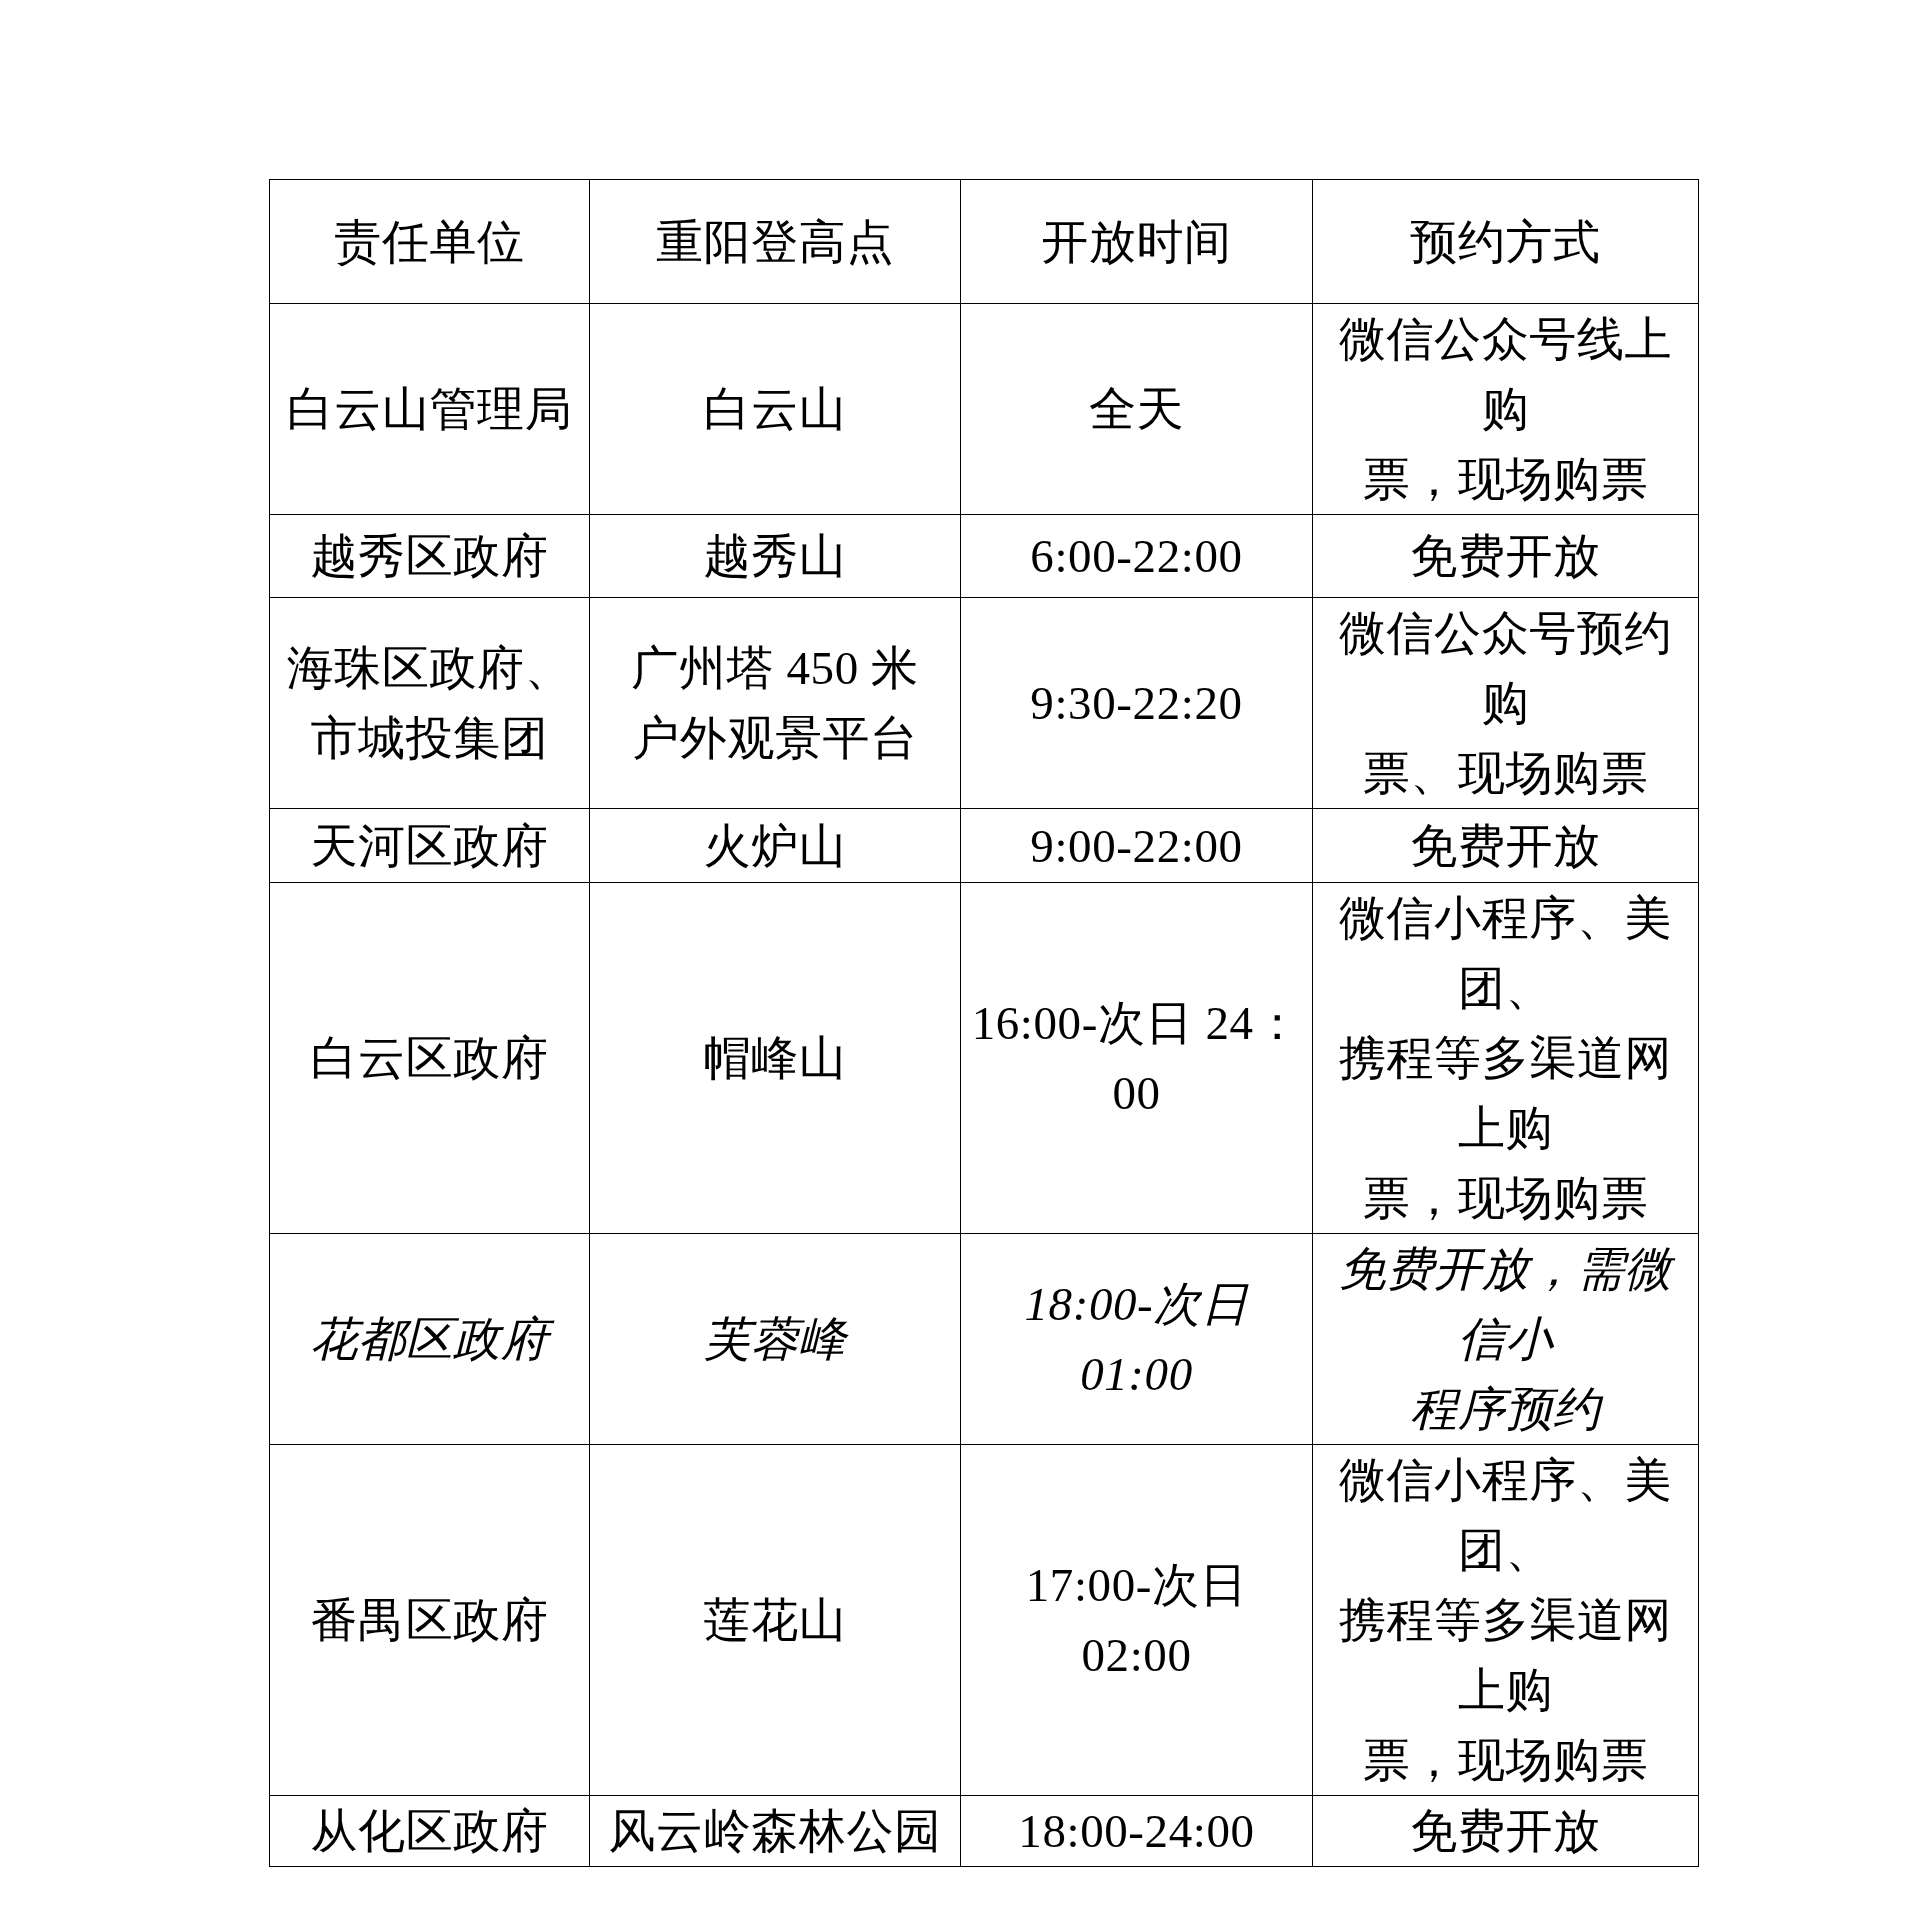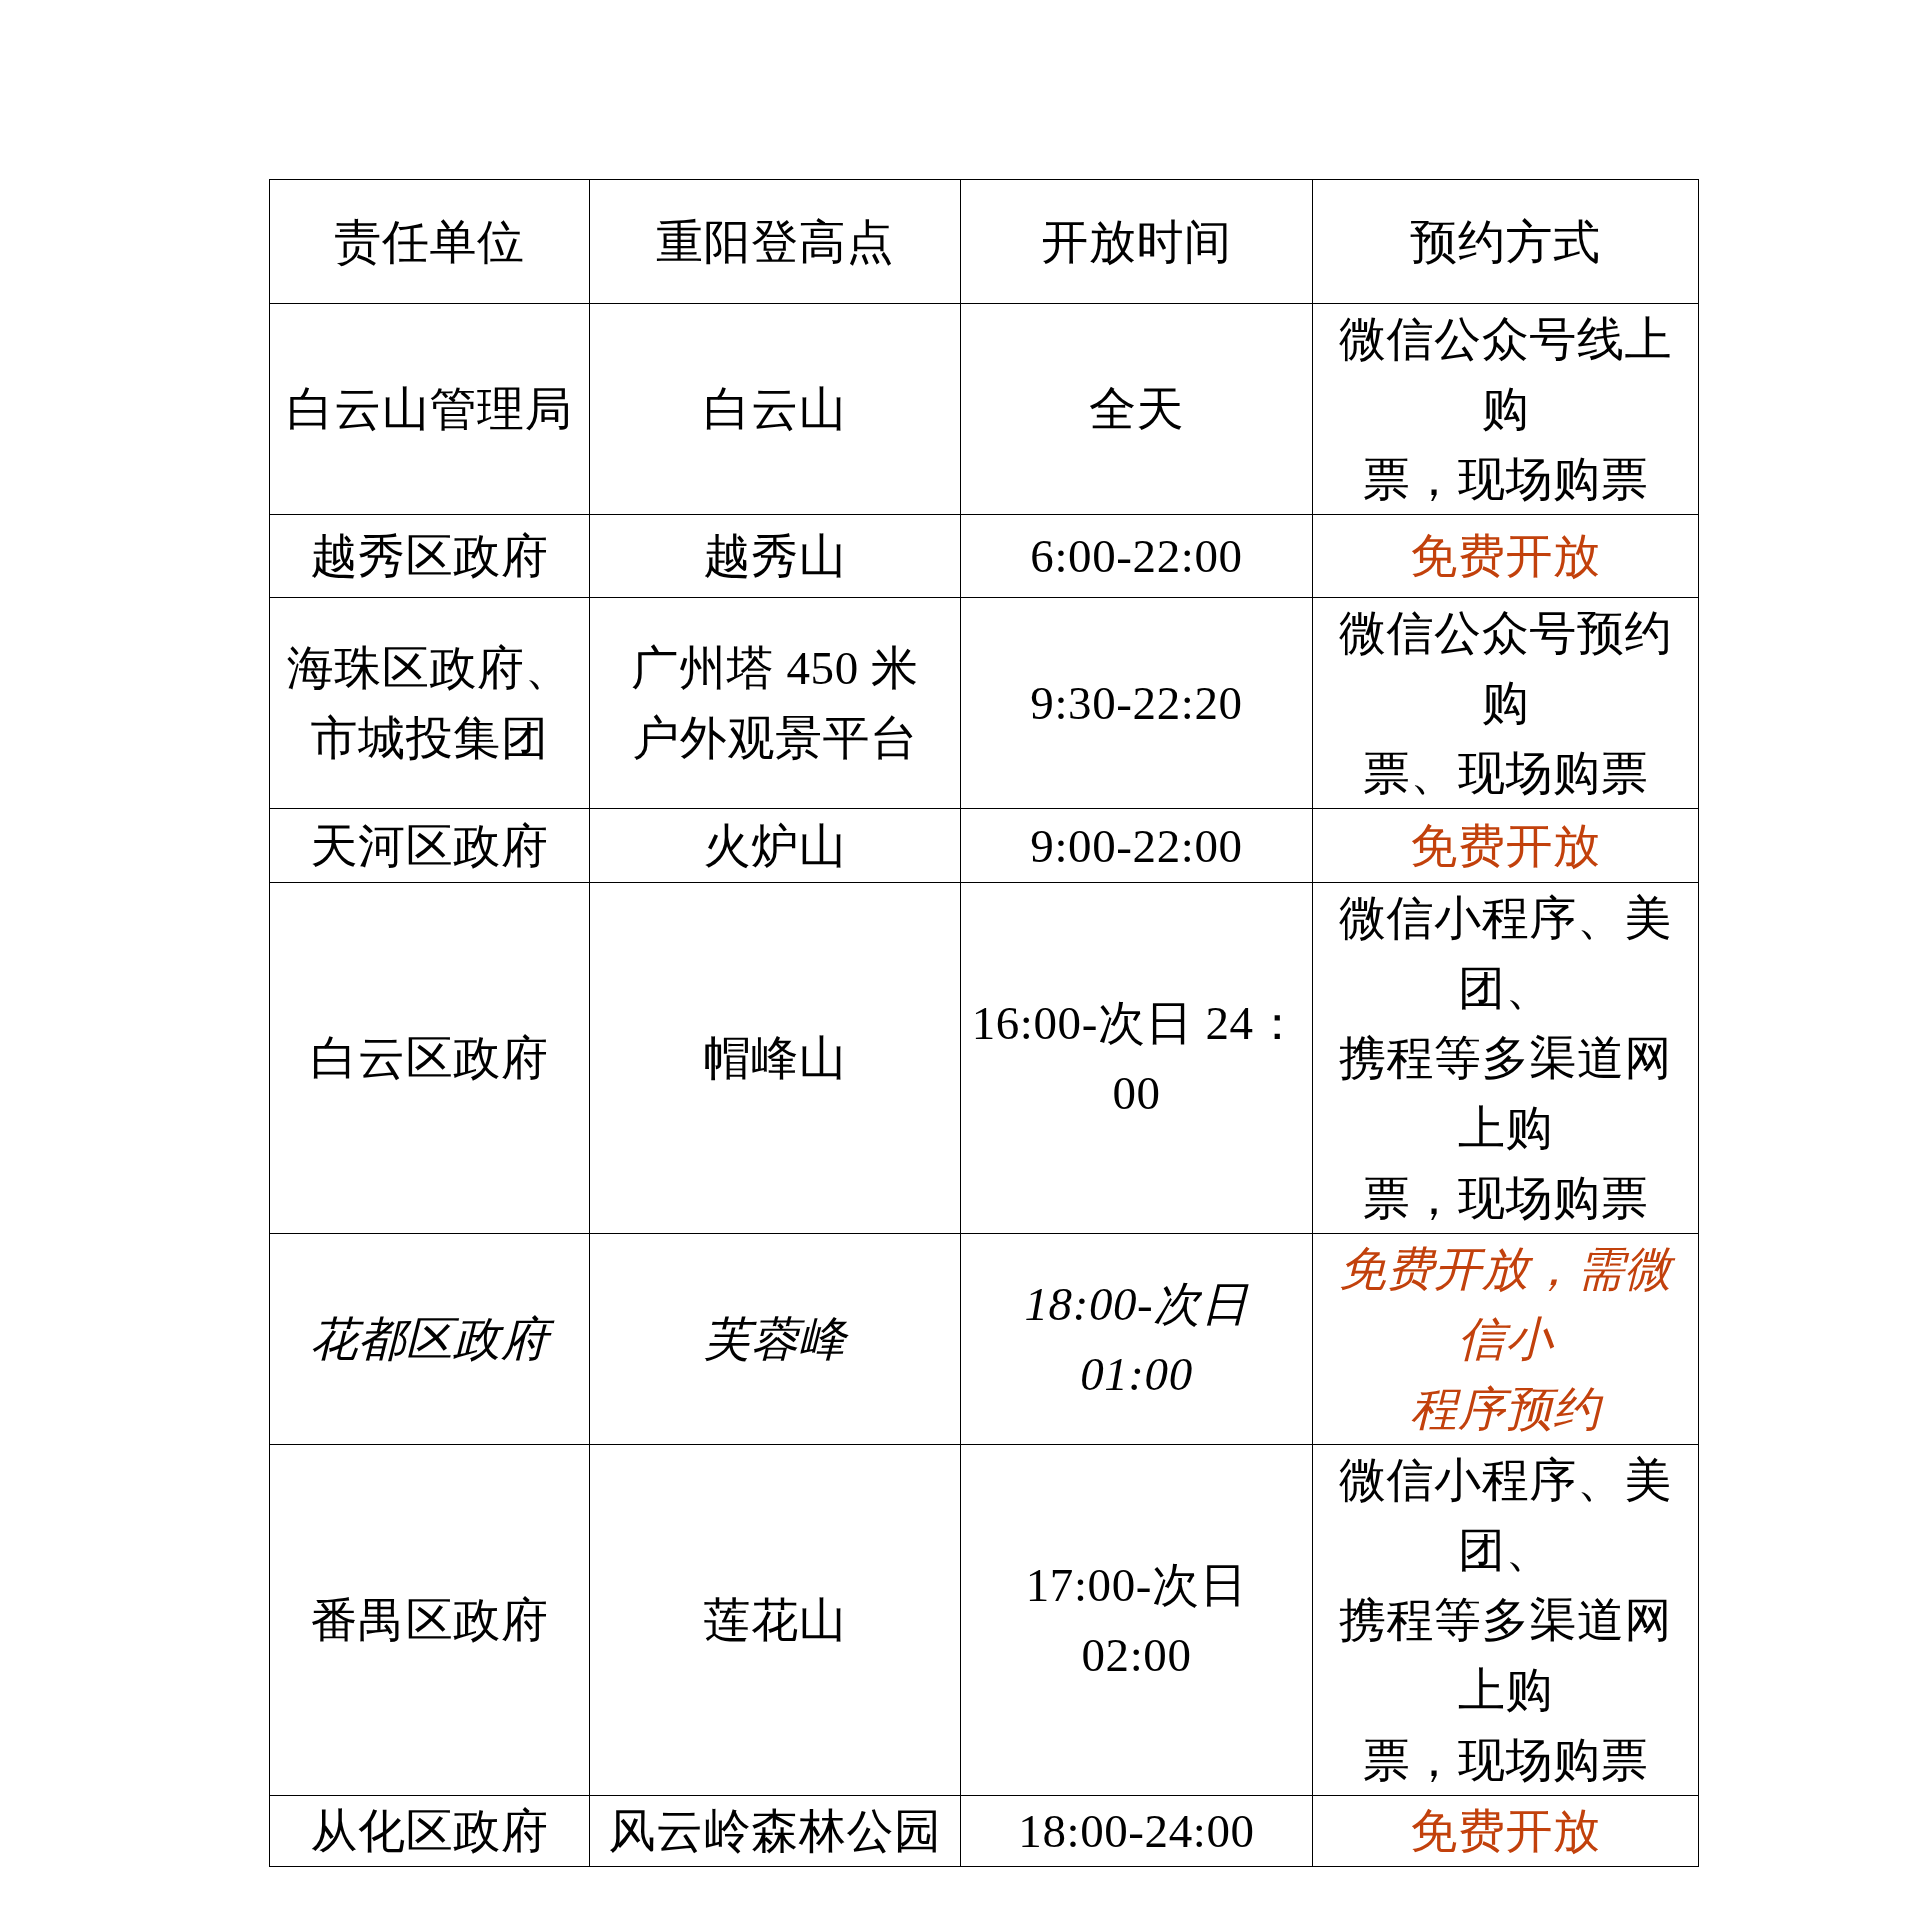--- a/index.html
+++ b/index.html
@@ -39,21 +39,21 @@
     border-top: 1.8px solid #000000;
     border-bottom: 1.8px solid #000000;
     text-align: center;
     vertical-align: middle;
     font-weight: normal;
     padding: 0 4.8px;
     white-space: pre-line;
     line-height: 70px;
     letter-spacing: 0.6px;
   }
-  .red { color: #c2410c; }
+  .red { color: #000000; }
   .tr-header { height: 124px; }
   .tr-0  { height: 156px; }
   .tr-1  { height: 83px; }
   .tr-2  { height: 126px; }
   .tr-3  { height: 74px; }
   .tr-4  { height: 214px; }
   .tr-5  { height: 81px; }
   .tr-6  { height: 159px; font-style: italic; }
   .tr-7  { height: 247px; }
   .tr-8  { height: 147px; }

